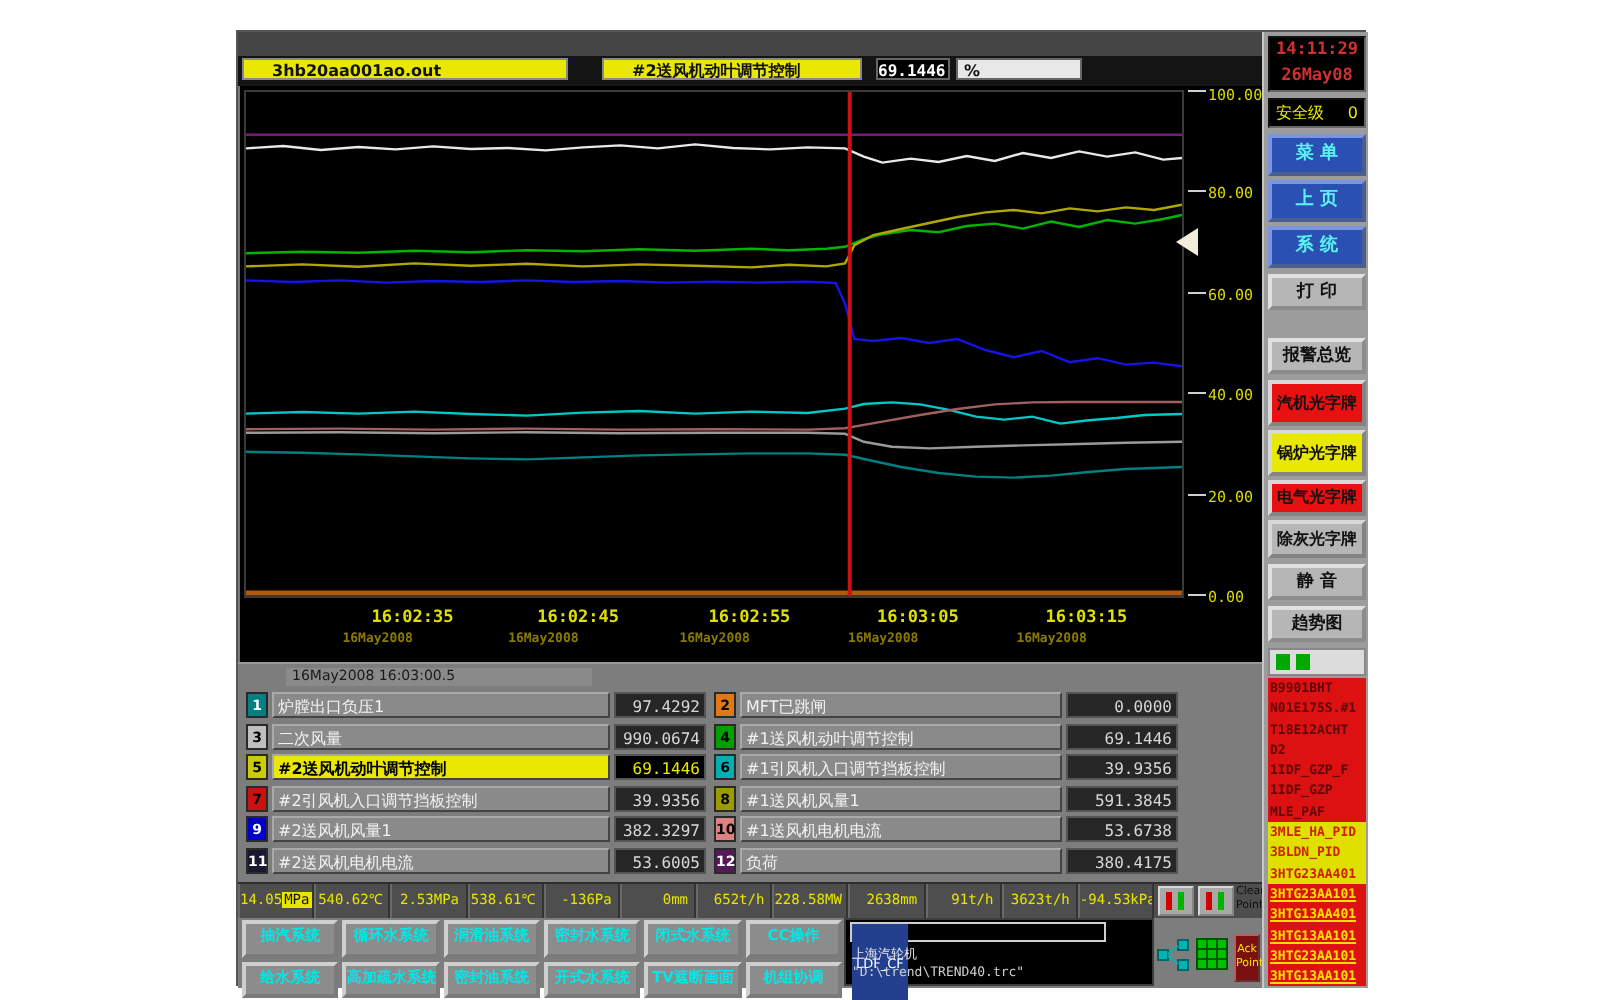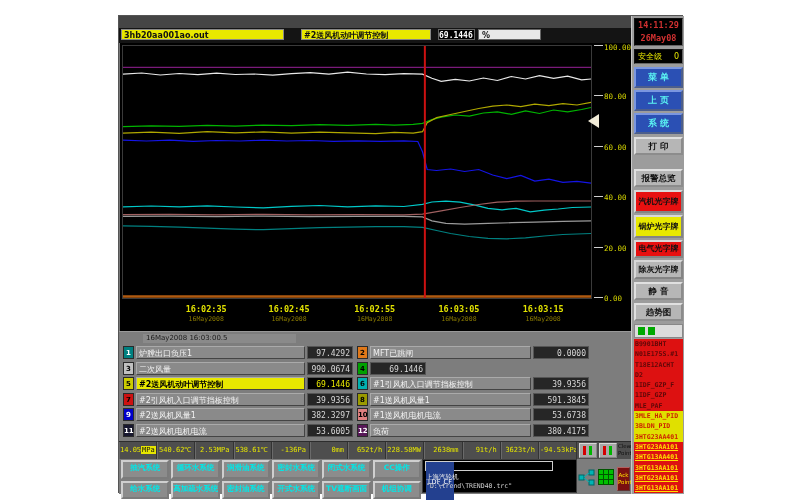--- a/index.html
+++ b/index.html
@@ -3,33 +3,33 @@
 <meta charset="utf-8">
 <style>
   html,body{margin:0;padding:0;}
   body{width:800px;height:500px;background:#ffffff;position:relative;overflow:hidden;
        font-family:"DejaVu Sans",sans-serif;-webkit-font-smoothing:none;}
   .app{position:absolute;left:118px;top:15px;width:565px;height:478px;background:#787878;border:1px solid #555;box-sizing:border-box;}
   .main{position:absolute;left:0;top:0;width:512px;height:478px;}
   .topstrip{position:absolute;left:0;top:0;width:512px;height:12px;background:#454545;}
   .hdrrow{position:absolute;left:0;top:12px;width:512px;height:15px;background:#141414;}
   .hfield{position:absolute;height:11px;background:#e8e800;color:#111;font-size:8px;font-weight:bold;
-          line-height:11px;padding-left:2px;white-space:nowrap;overflow:hidden;border:1px solid #888;box-sizing:border-box;}
+          line-height:11px;padding-left:14px;white-space:nowrap;overflow:hidden;border:1px solid #888;box-sizing:border-box;}
   .hval{position:absolute;height:11px;background:#000;color:#fff;font-size:8px;font-weight:bold;
         line-height:11px;text-align:right;padding-right:2px;border:1px solid #666;box-sizing:border-box;font-family:"DejaVu Sans Mono",monospace;}
   .hunit{position:absolute;height:11px;background:#e8e8e8;color:#111;font-size:8px;font-weight:bold;
          line-height:11px;padding-left:3px;border:1px solid #666;box-sizing:border-box;}
   .blackzone{position:absolute;left:1px;top:27px;width:511px;height:288px;background:#000;}
   .plot{position:absolute;left:2px;top:2px;width:468px;height:252px;background:#000;border:1px solid #3a3a3a;box-sizing:content-box;}
   .scale{position:absolute;left:474px;top:0;width:37px;height:288px;background:#000;}
   .ylab{position:absolute;left:10px;color:#d8d800;font-size:7.5px;font-family:"DejaVu Sans Mono",monospace;}
   .ytick{position:absolute;left:0;width:9px;height:1px;background:#cfcfcf;}
   .marker{position:absolute;left:468px;width:0;height:0;border-top:7px solid transparent;border-bottom:7px solid transparent;border-right:11px solid #f2ecd8;}
   .xlab{position:absolute;width:70px;text-align:center;color:#e0e000;font-size:8.5px;font-weight:bold;font-family:"DejaVu Sans Mono",monospace;}
-  .xdate{position:absolute;width:70px;text-align:center;color:#8a7a00;font-size:6.5px;font-family:"DejaVu Sans Mono",monospace;}
+  .xdate{position:absolute;width:70px;color:#8a7a00;font-size:6.5px;font-family:"DejaVu Sans Mono",monospace;font-weight:bold;}
   .legend{position:absolute;left:0;top:315px;width:512px;height:110px;background:#7d7d7d;border-top:1px solid #999;box-sizing:border-box;}
   .lg-ts{position:absolute;left:24px;top:2px;width:150px;height:9px;font-size:7px;color:#1a1a1a;background:#8a8a8a;line-height:9px;padding-left:3px;}
   .lg-col{position:absolute;top:14px;display:flex;flex-direction:column;gap:2.5px;}
   .lg-row{display:flex;height:13px;gap:2px;}
   .lg-chip{width:11px;height:13px;font-size:7px;line-height:13px;text-align:center;border:1px solid #2a2a2a;box-sizing:border-box;font-weight:bold;}
   .lg-label{flex:1;background:#8a8a8a;color:#f2f2f2;font-size:8px;line-height:13px;padding-left:2px;white-space:nowrap;overflow:hidden;border:1px solid;border-color:#aaa #444 #444 #aaa;box-sizing:border-box;}
   .lg-value{background:#262626;color:#d8d8d8;font-size:8px;line-height:13px;text-align:right;padding-right:2px;border:1px solid #555;box-sizing:border-box;font-family:"DejaVu Sans Mono",monospace;}
   .lg-row.hl .lg-label{background:#e8e800;color:#000;font-weight:bold;}
   .lg-row.hl .lg-value{background:#000;color:#e8e800;}
   .statusbar{position:absolute;left:0;top:425px;width:512px;height:18px;background:#4e4e4e;border-top:1px solid #2d2d2d;box-sizing:border-box;}
@@ -166,20 +166,21 @@
           </div>
         </div>
       <div class="lg-col" id="legend-right" style="left:238px;width:232px;">
           <div class="lg-row">
             <span class="lg-chip" style="background: rgb(224, 120, 24); color: rgb(0, 0, 0);">2</span>
             <span class="lg-label">MFT已跳闸</span>
             <span class="lg-value" style="width: 56px;">0.0000</span>
           </div>
           <div class="lg-row">
             <span class="lg-chip" style="background: rgb(0, 160, 0); color: rgb(0, 0, 0);">4</span>
+            <span class="lg-label">#1送风机动叶调节控制</span>
             <span class="lg-value" style="width: 56px;">69.1446</span>
           </div>
           <div class="lg-row">
             <span class="lg-chip" style="background: rgb(0, 176, 176); color: rgb(0, 0, 0);">6</span>
             <span class="lg-label">#1引风机入口调节挡板控制</span>
             <span class="lg-value" style="width: 56px;">39.9356</span>
           </div>
           <div class="lg-row">
             <span class="lg-chip" style="background: rgb(155, 155, 0); color: rgb(0, 0, 0);">8</span>
             <span class="lg-label">#1送风机风量1</span>

